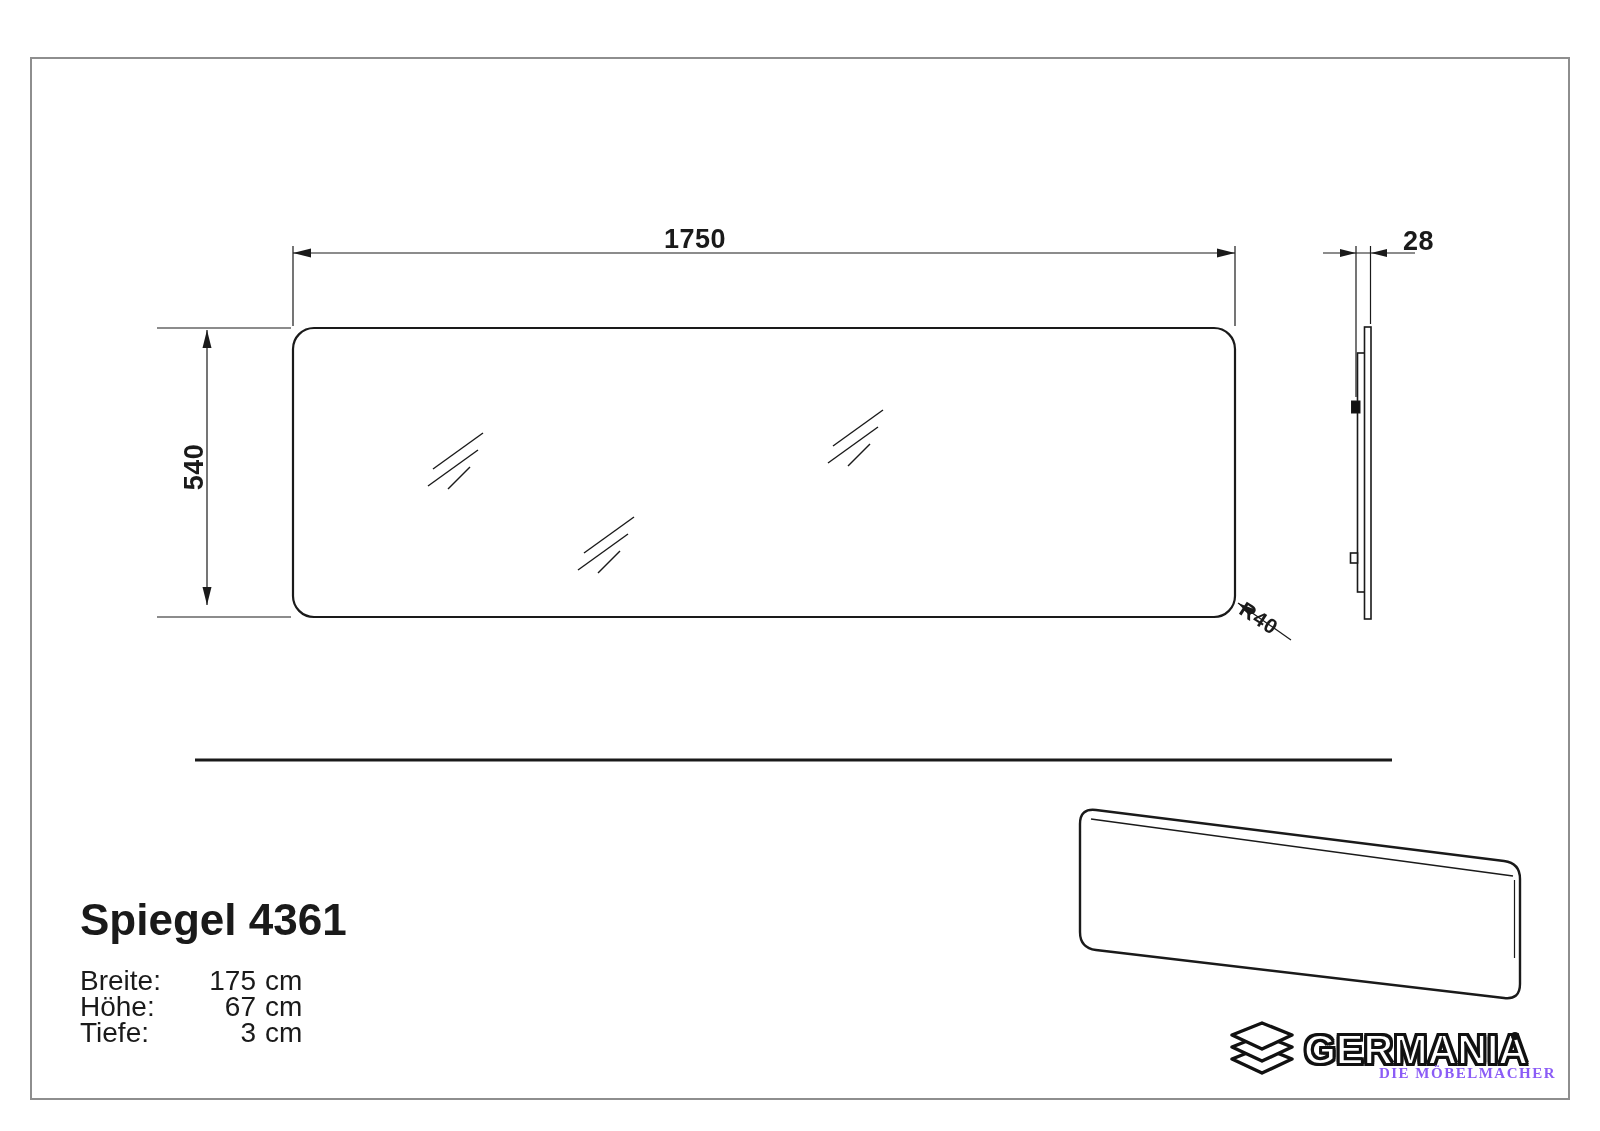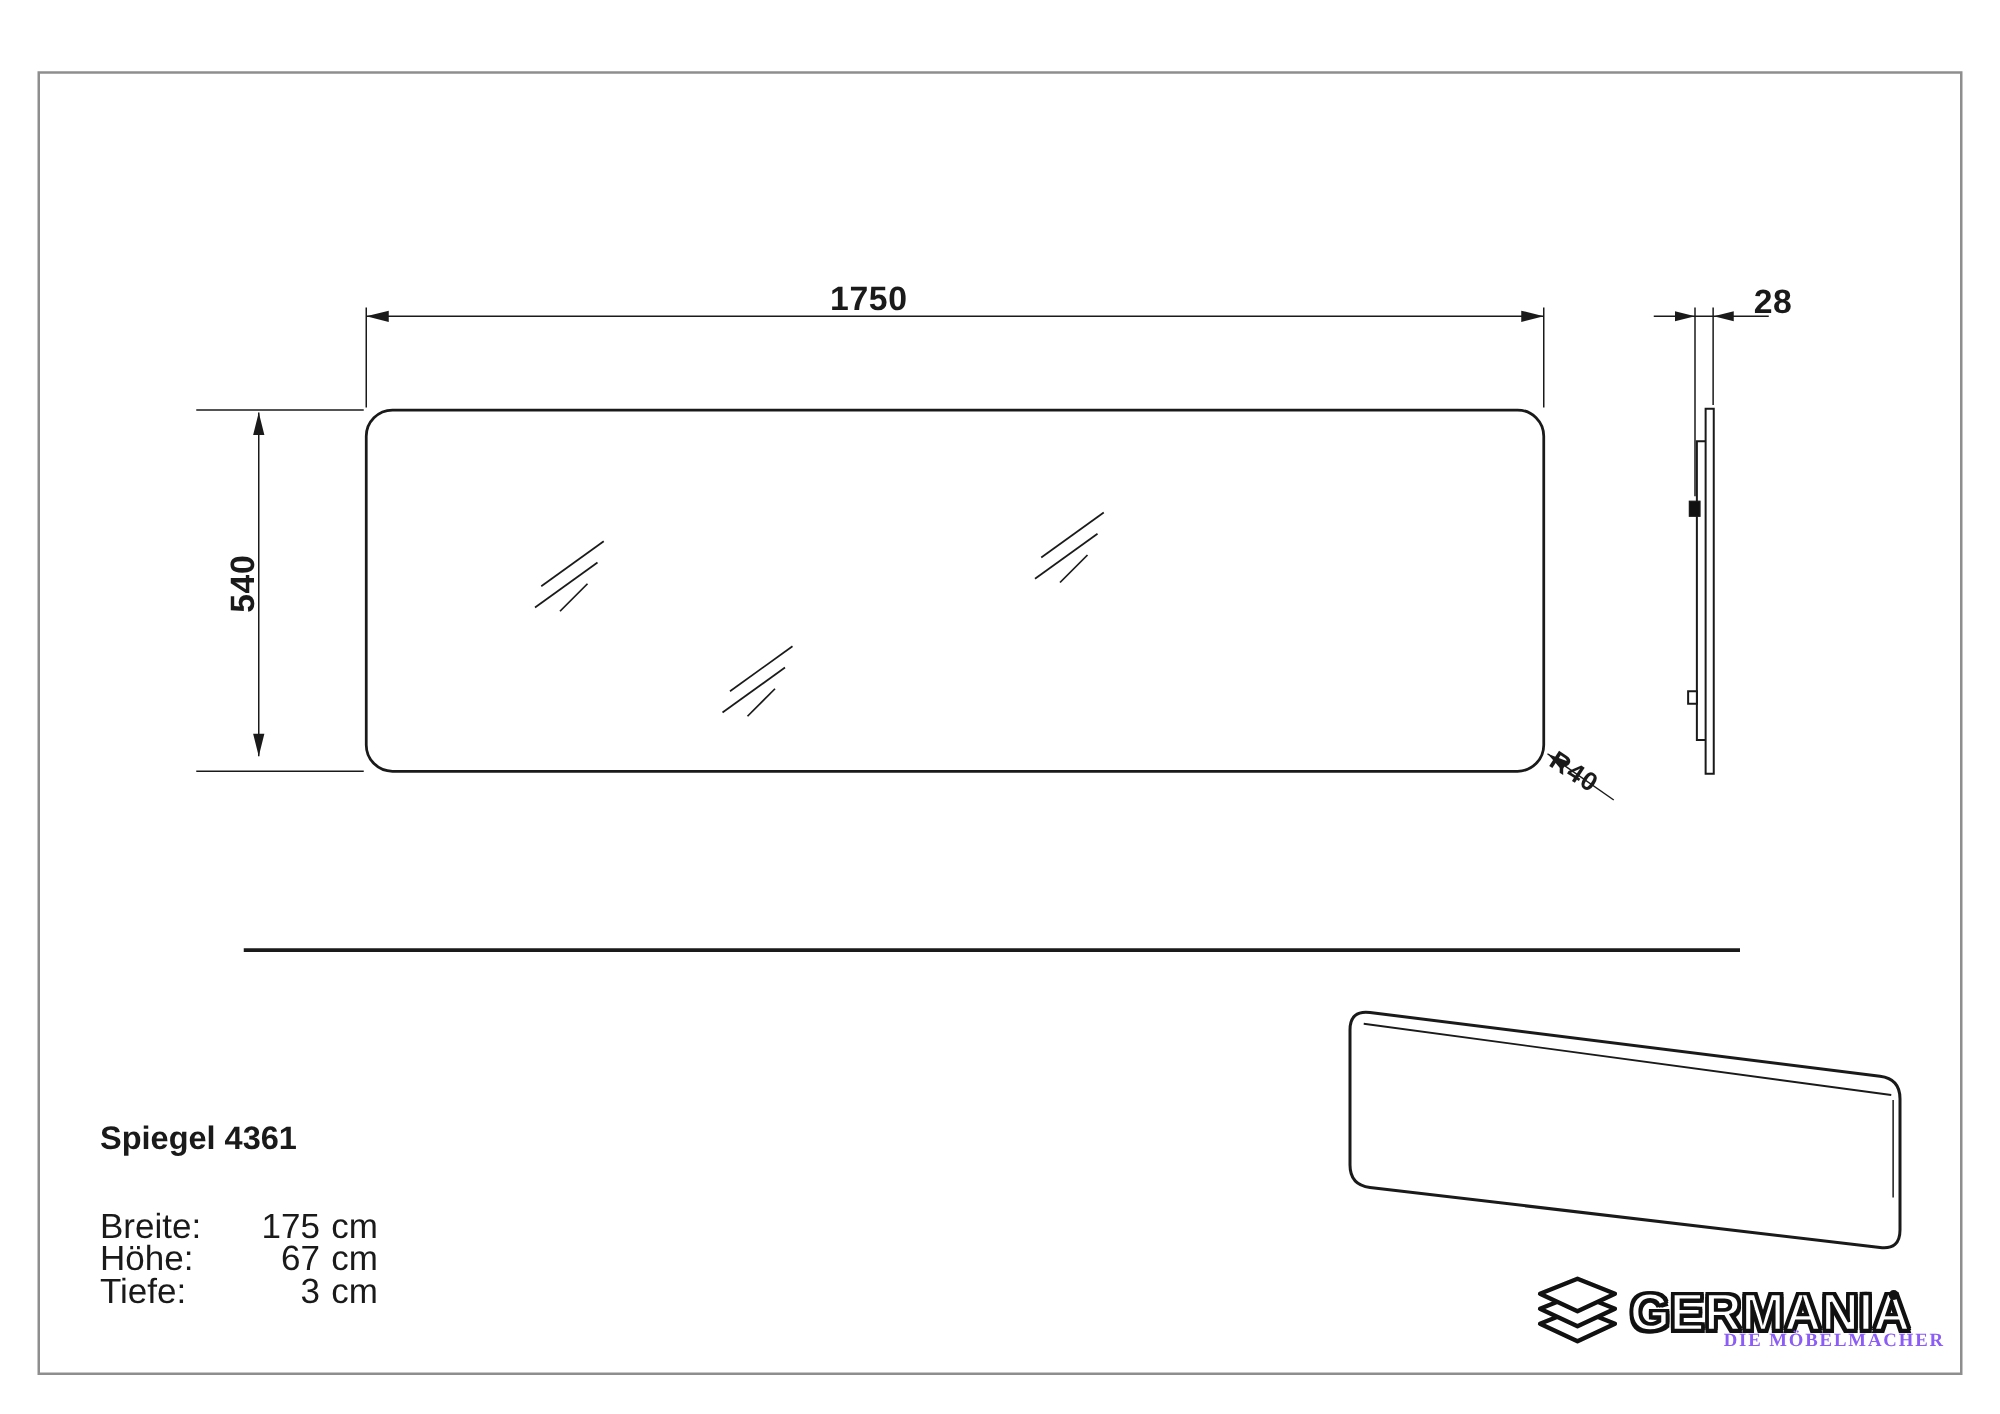--- a/index.html
+++ b/index.html
@@ -17,21 +17,21 @@
   .dim-1750{left:664px;top:224px;width:160px;text-align:left;}
   .dim-540{
     left:144px;top:453px;width:100px;height:28px;line-height:28px;
     text-align:center;transform:rotate(-90deg);
   }
   .dim-28{left:1354px;top:226px;width:80px;text-align:right;}
   .r40-label{
     left:1248px;top:597px;font-weight:bold;font-size:21px;
     transform:rotate(33deg);transform-origin:left top;letter-spacing:1px;
   }
-  .product-title{left:80px;top:895px;font-size:26px;font-weight:bold;}
+  .product-title{left:80px;top:895px;font-size:44px;font-weight:bold;}
   .spec-block{position:absolute;left:80px;top:968px;font-size:28px;}
   .spec-row{height:26px;line-height:26px;}
   .spec-label{display:inline-block;width:112px;}
   .spec-value{display:inline-block;width:64px;text-align:right;}
   .spec-unit{display:inline-block;margin-left:9px;}
   .brand-logo-icon{position:absolute;left:1228px;top:1020px;}
   .brand-name{
     left:1304px;top:1026px;font-size:42px;font-weight:bold;letter-spacing:0px;
     color:#ffffff;-webkit-text-stroke:2px #111111;
     text-shadow:-2px -2px 0 #111,2px -2px 0 #111,-2px 2px 0 #111,2px 2px 0 #111,

